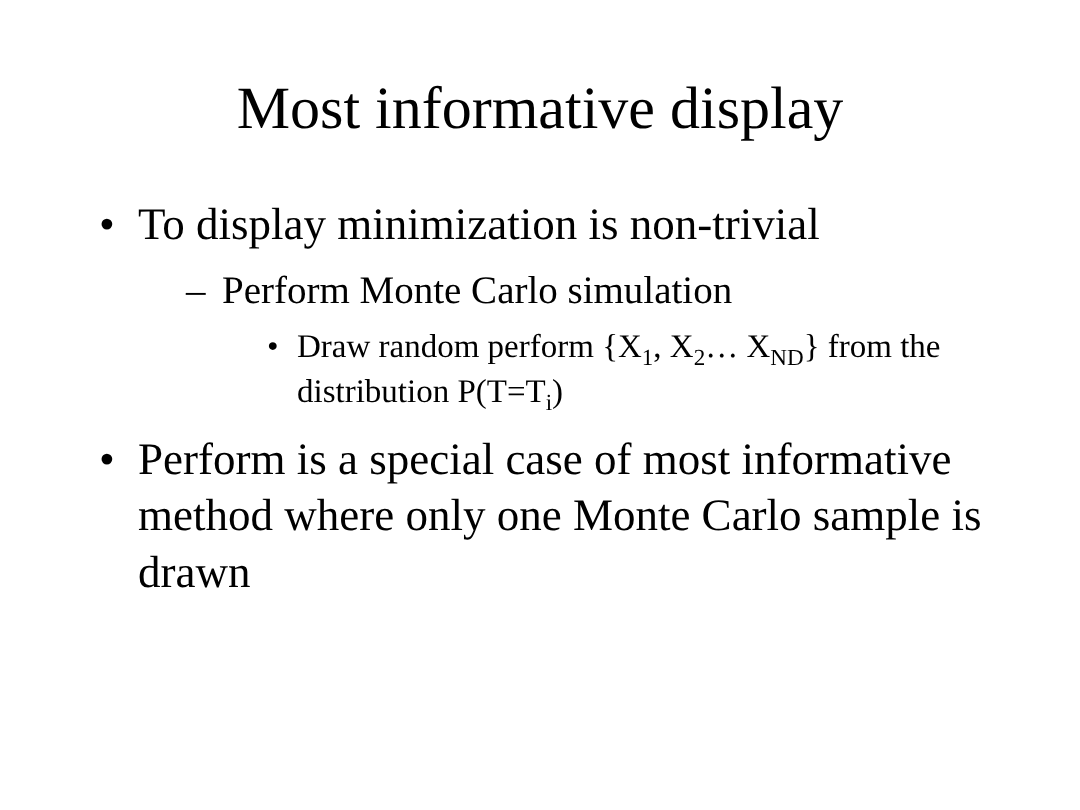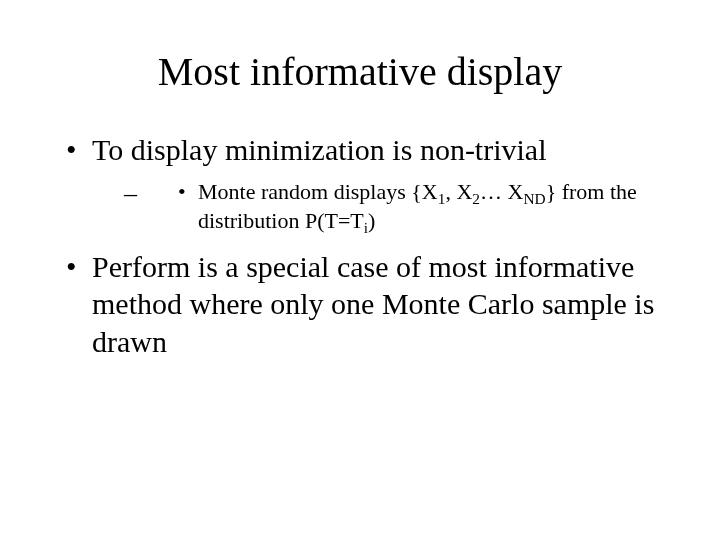--- a/index.html
+++ b/index.html
@@ -89,23 +89,24 @@
 <body>
 
 <div class="slide">
   <div class="title">Most informative display</div>
 
   <ul class="level1">
     <li>
       <span>To display minimization is non-trivial</span>
       <ul class="level2">
         <li>
+          <span>Perform Monte Carlo simulation</span>
           <ul class="level3">
             <li>
-              <span>Monte random displays {X</span><sub>1</sub><span>, X</span><sub>2</sub><span>… X</span><sub>ND</sub><span>} from the distribution P(T=T</span><sub>i</sub><span>)</span>
+              <span>Draw random perform {X</span><sub>1</sub><span>, X</span><sub>2</sub><span>… X</span><sub>ND</sub><span>} from the distribution P(T=T</span><sub>i</sub><span>)</span>
             </li>
           </ul>
         </li>
       </ul>
     </li>
     <li>
       <span>Perform is a special case of most informative method where only one Monte Carlo sample is drawn</span>
     </li>
   </ul>
 </div>

